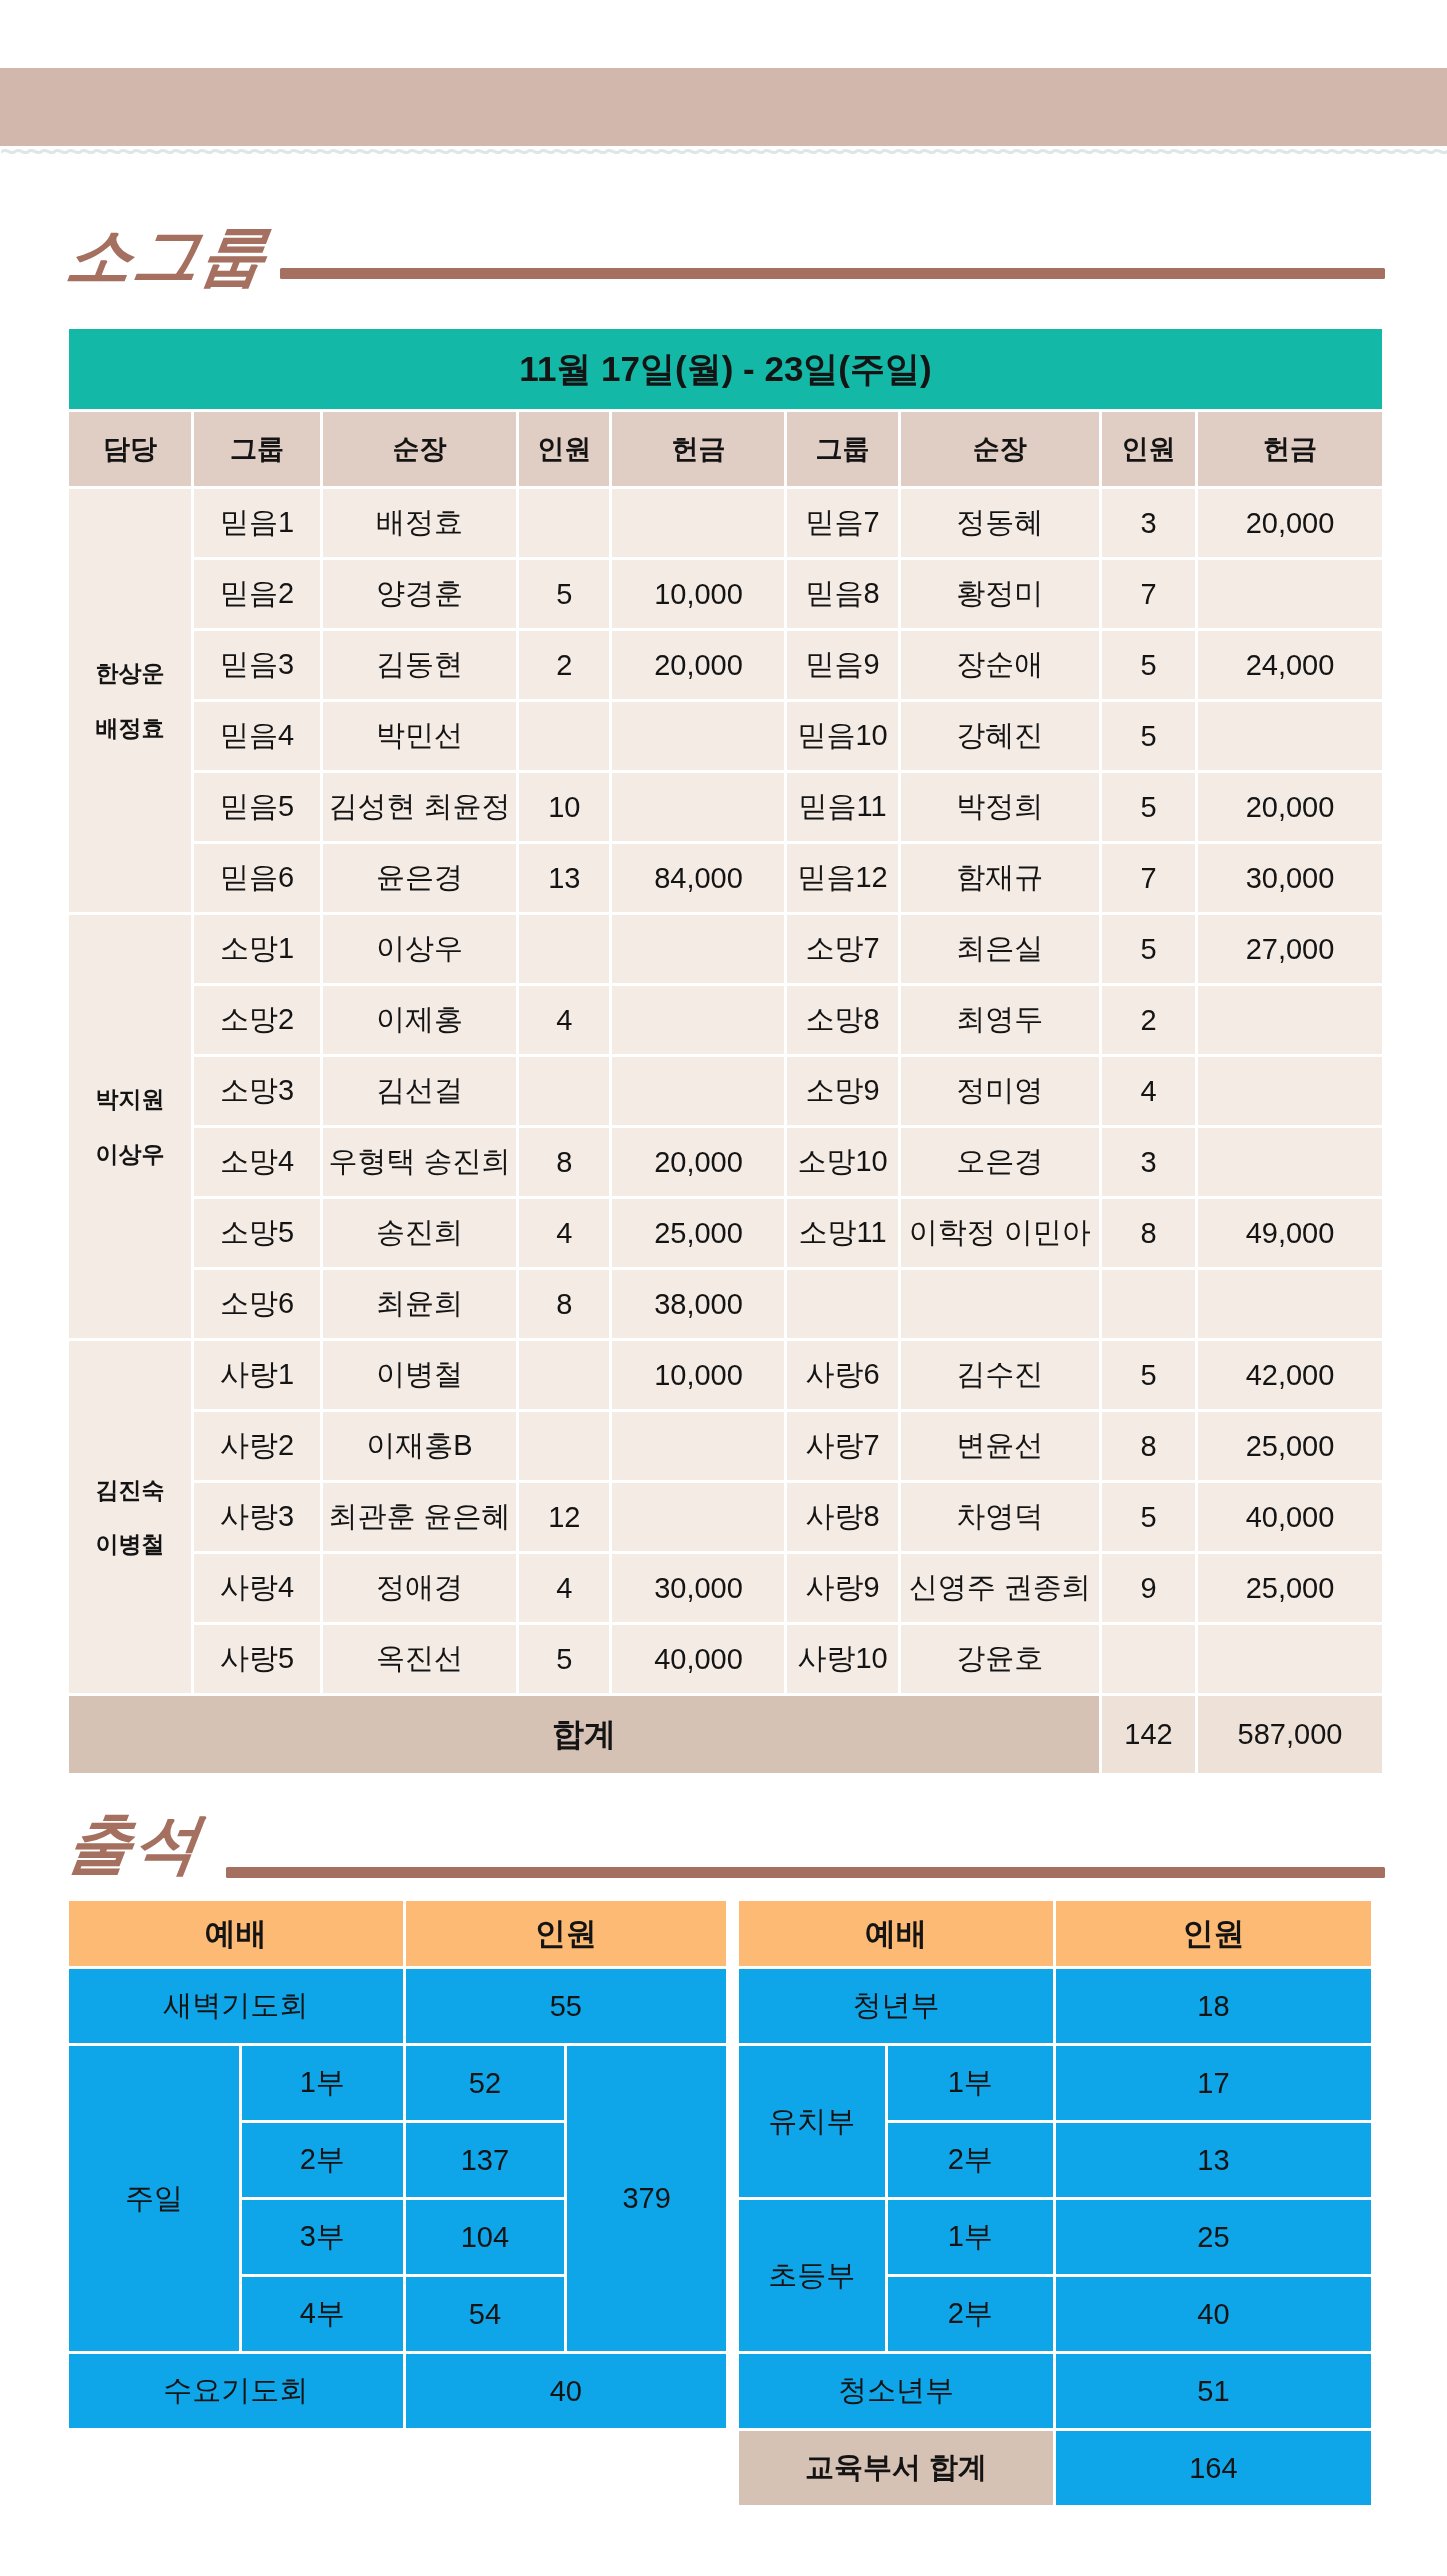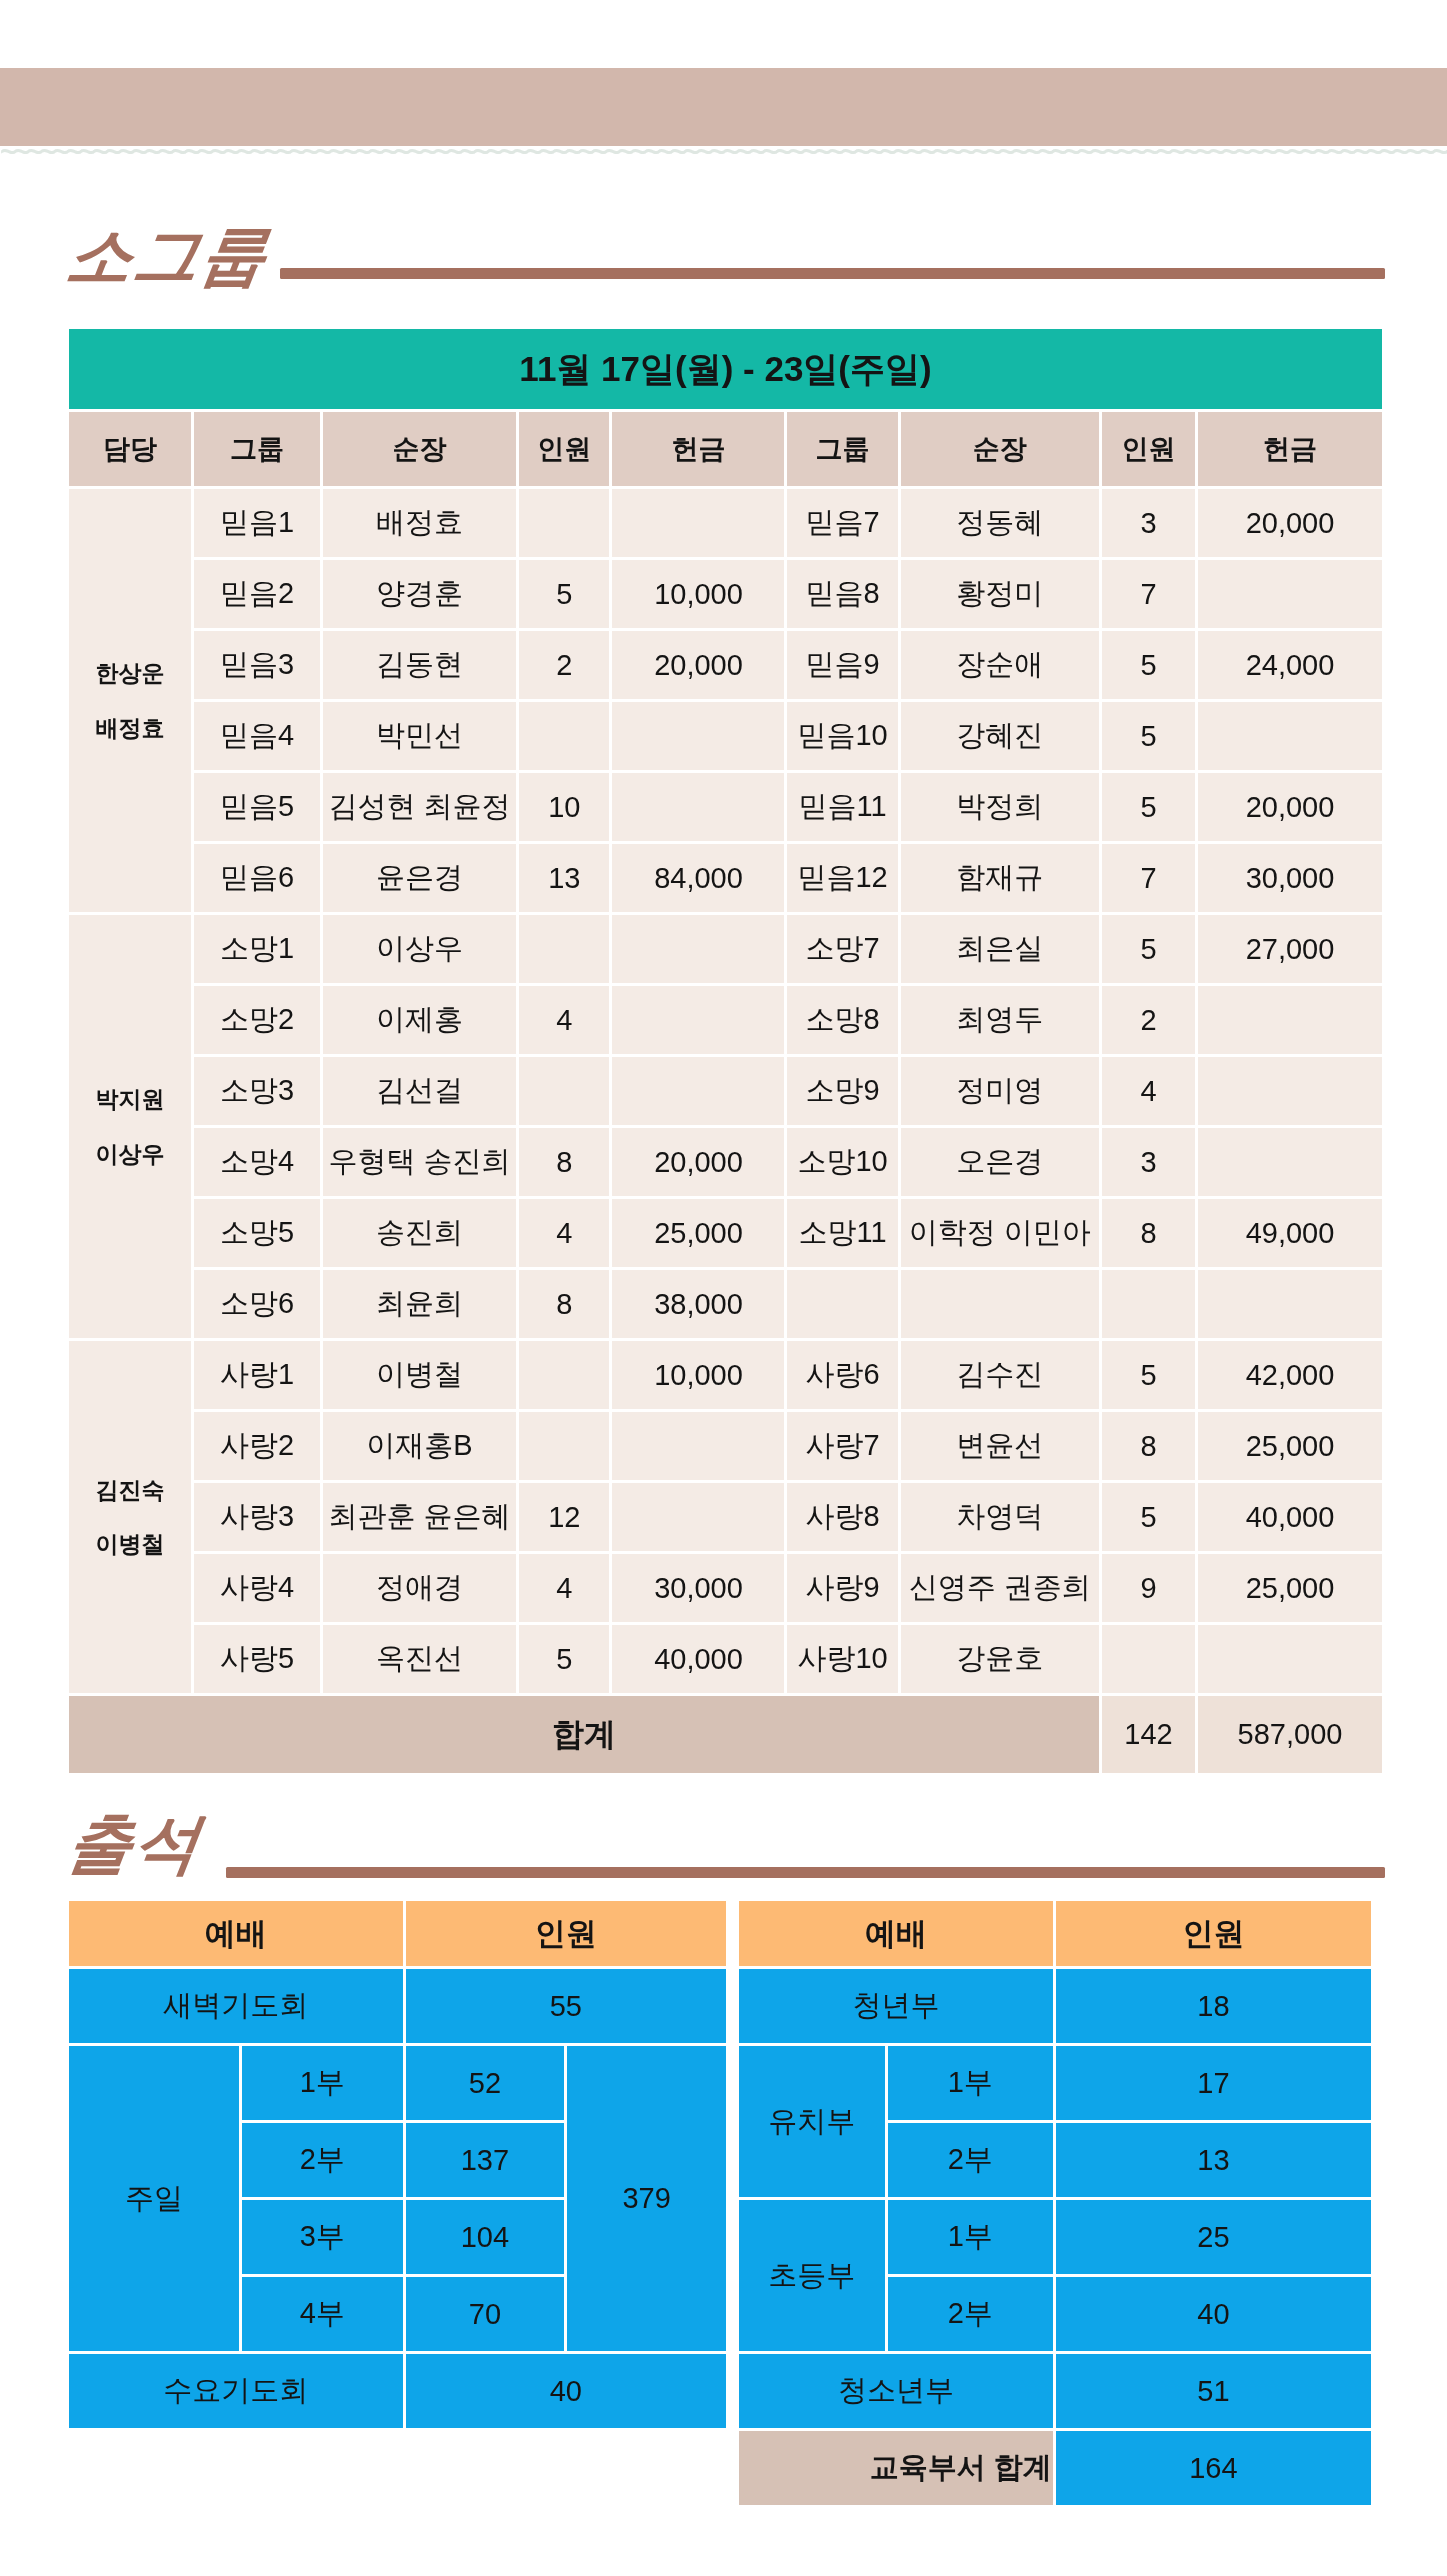--- a/index.html
+++ b/index.html
@@ -36,21 +36,21 @@
   .sg .cell{background:#f4ebe5;font-size:29px;font-weight:500;height:66px;}
   .sg .leader{font-weight:700;font-size:23px;white-space:pre-line;line-height:2.35;}
   .sg .num{font-weight:400;}
   .sg .totall{background:#d6c1b5;font-size:32px;font-weight:700;height:75px;}
   .sg .totalv{background:#eee1d8;font-size:29px;height:75px;text-align:center;}
 
   
   .att .h{background:#fdba74;font-size:31px;font-weight:700;height:63px;}
   .att .c{background:#0ea5e9;font-size:29px;font-weight:500;height:72px;}
   .att .num{font-weight:400;}
-  .att .tl{background:#d6c1b5;font-weight:700;text-align:right;}
+  .att .tl{background:#d6c1b5;font-weight:700;}
   .attL{left:66px;top:1898px;width:663px;}
   .attR{left:736px;top:1898px;width:638px;}
 </style>
 </head>
 <body>
 
 <div class="topbar"></div>
 <div class="squiggle">~~~~~~~~~~~~~~~~~~~~~~~~~~~~~~~~~~~~~~~~~~~~~~~~~~~~~~~~~~~~~~~~~~~~~~~~~~~~~~~~~~~~~~~~~~~~~~~~~~~~~~~~~~~~~~~~~~~~~~~~~~~~~~~~~~~~~~~~~~~~~~~~~~~~~~~~~~~~~~~~~~~~~~~~~~~~~~~~~~~~~~~~~~~~~~~~~~~~~~~~~~~~~~~~~~~~~~~~~~~~~~~~~~~~~~~~~~~~~~~~</div>
 
 <div class="section-title t1">소그룹</div>
@@ -295,21 +295,21 @@
       <tr>
         <td class="c">2부</td>
         <td class="c num">137</td>
       </tr>
       <tr>
         <td class="c">3부</td>
         <td class="c num">104</td>
       </tr>
       <tr>
         <td class="c">4부</td>
-        <td class="c num">70</td>
+        <td class="c num">54</td>
       </tr>
       <tr>
         <td colspan="2" class="c">수요기도회</td>
         <td colspan="2" class="c num">40</td>
       </tr>
     </tbody>
   </table>
 
 <table class="att attR" id="attRight">
   <colgroup>

